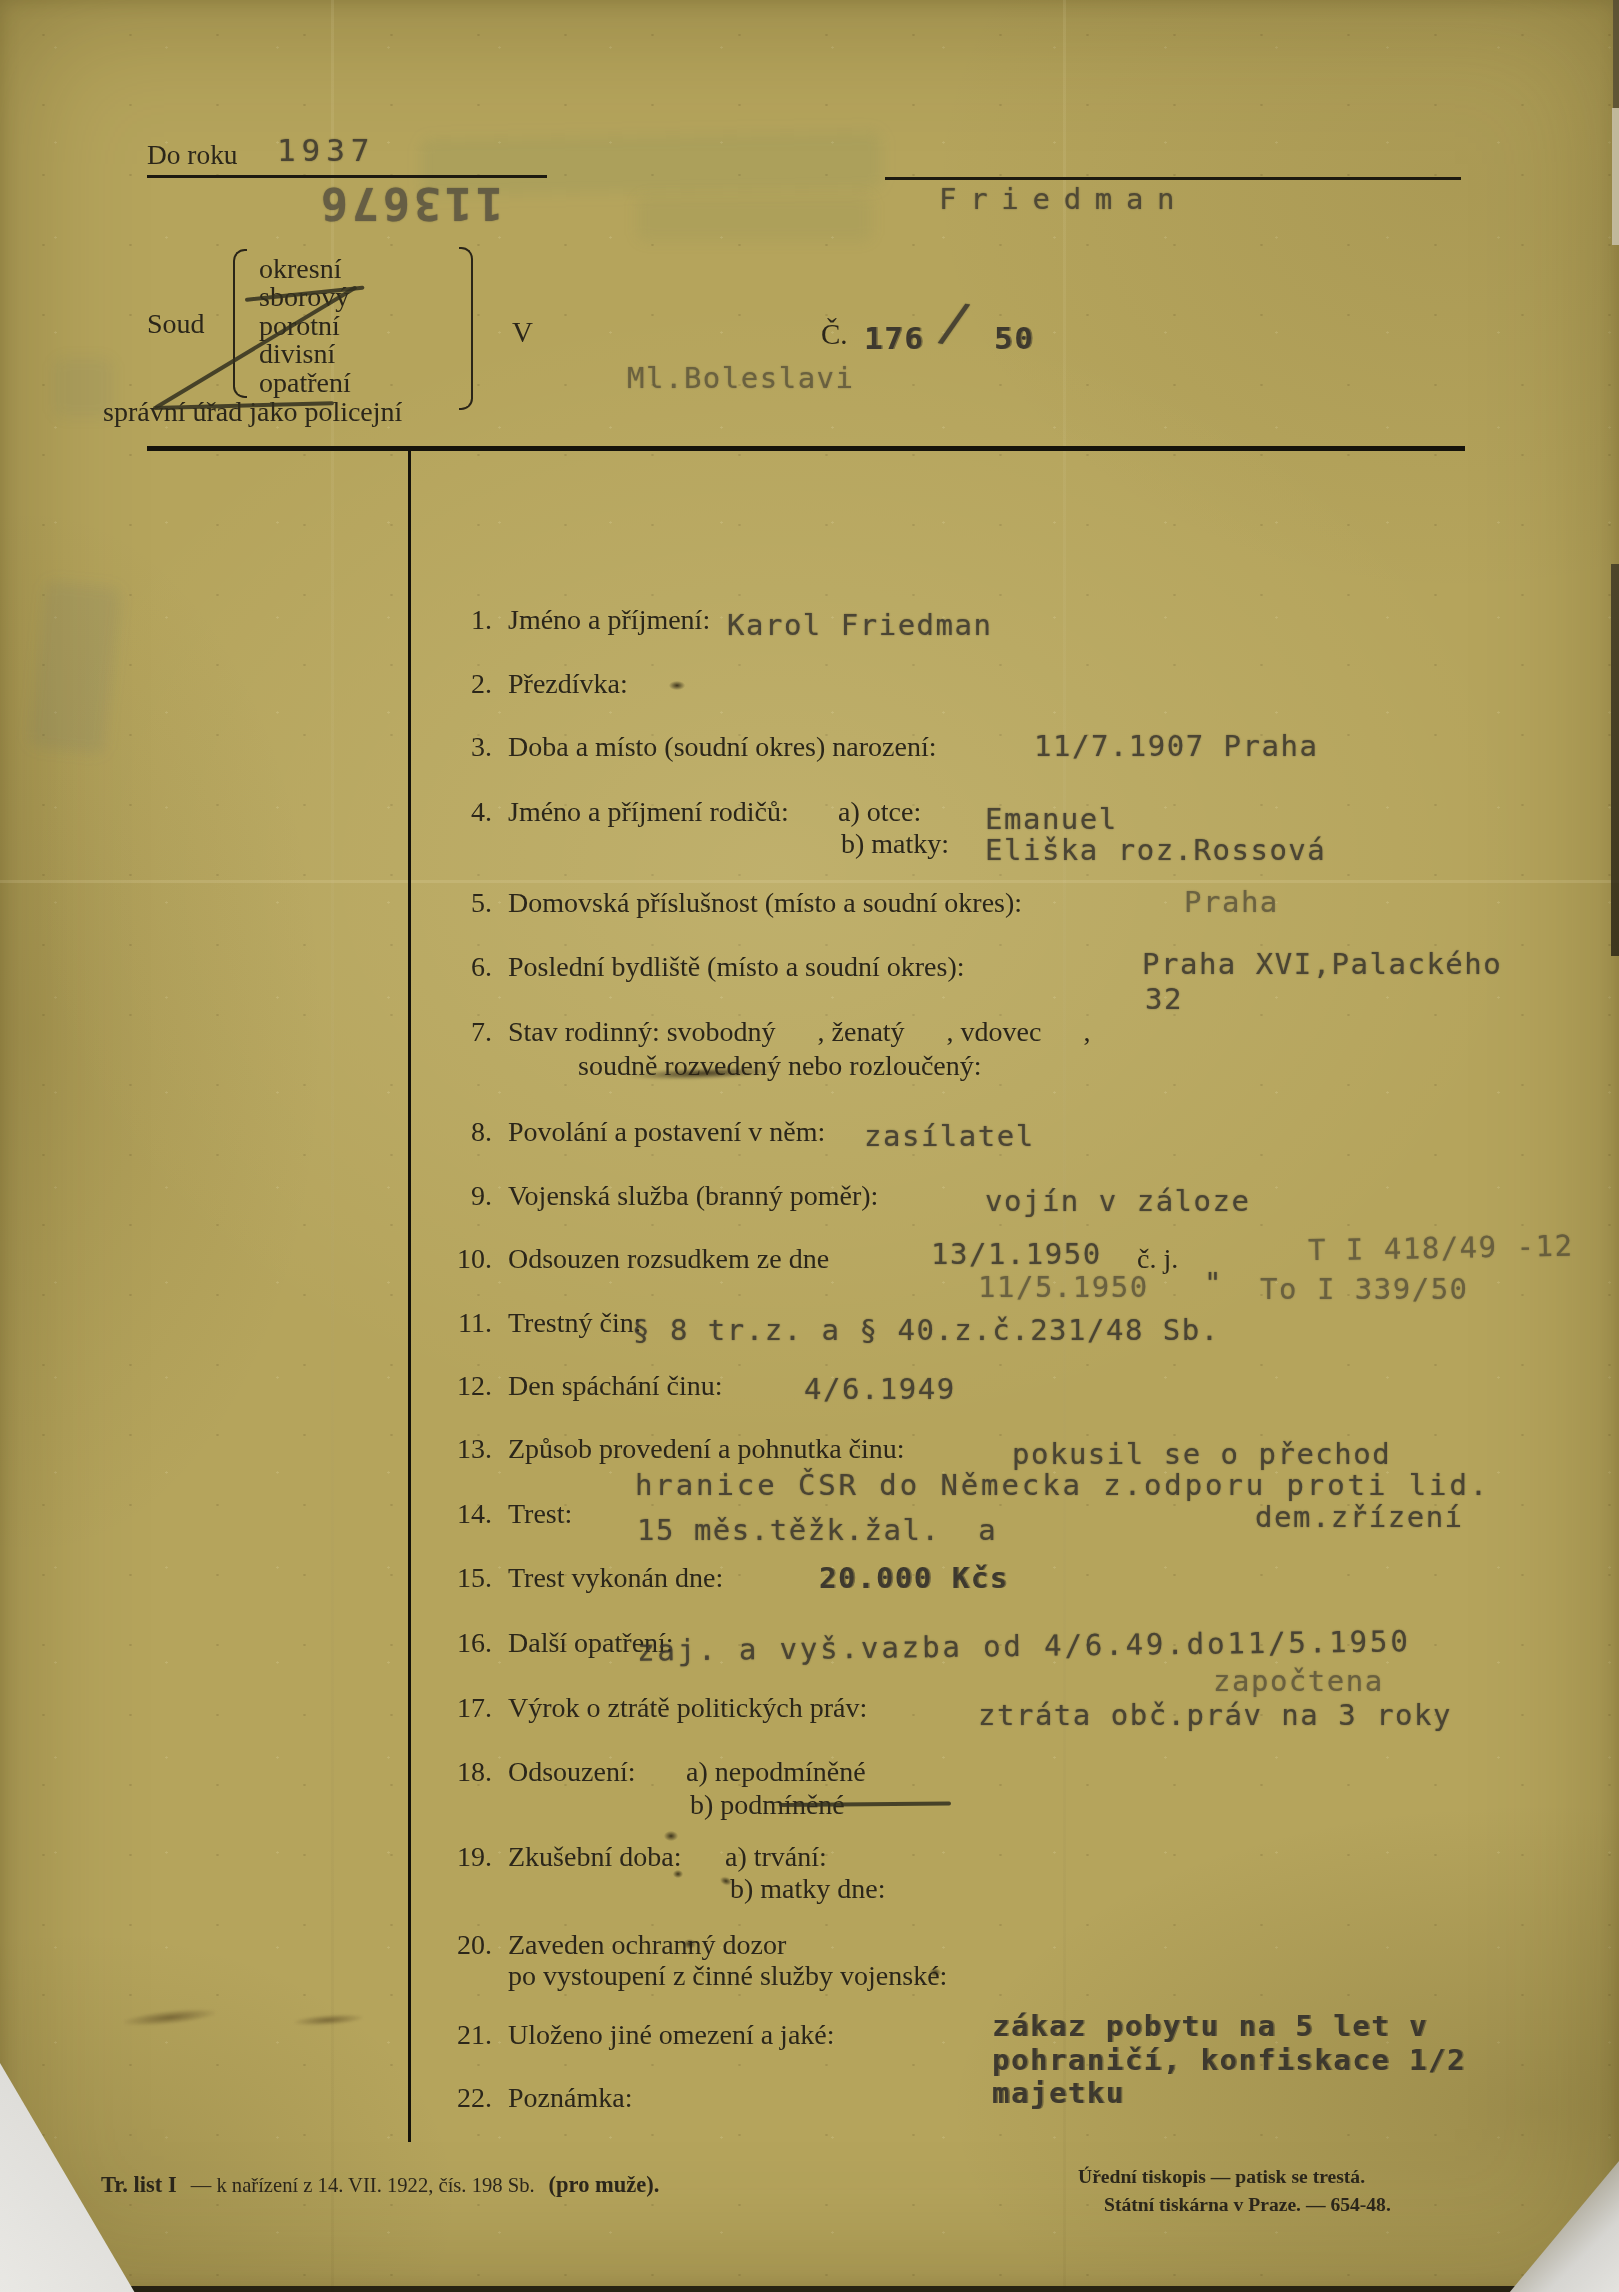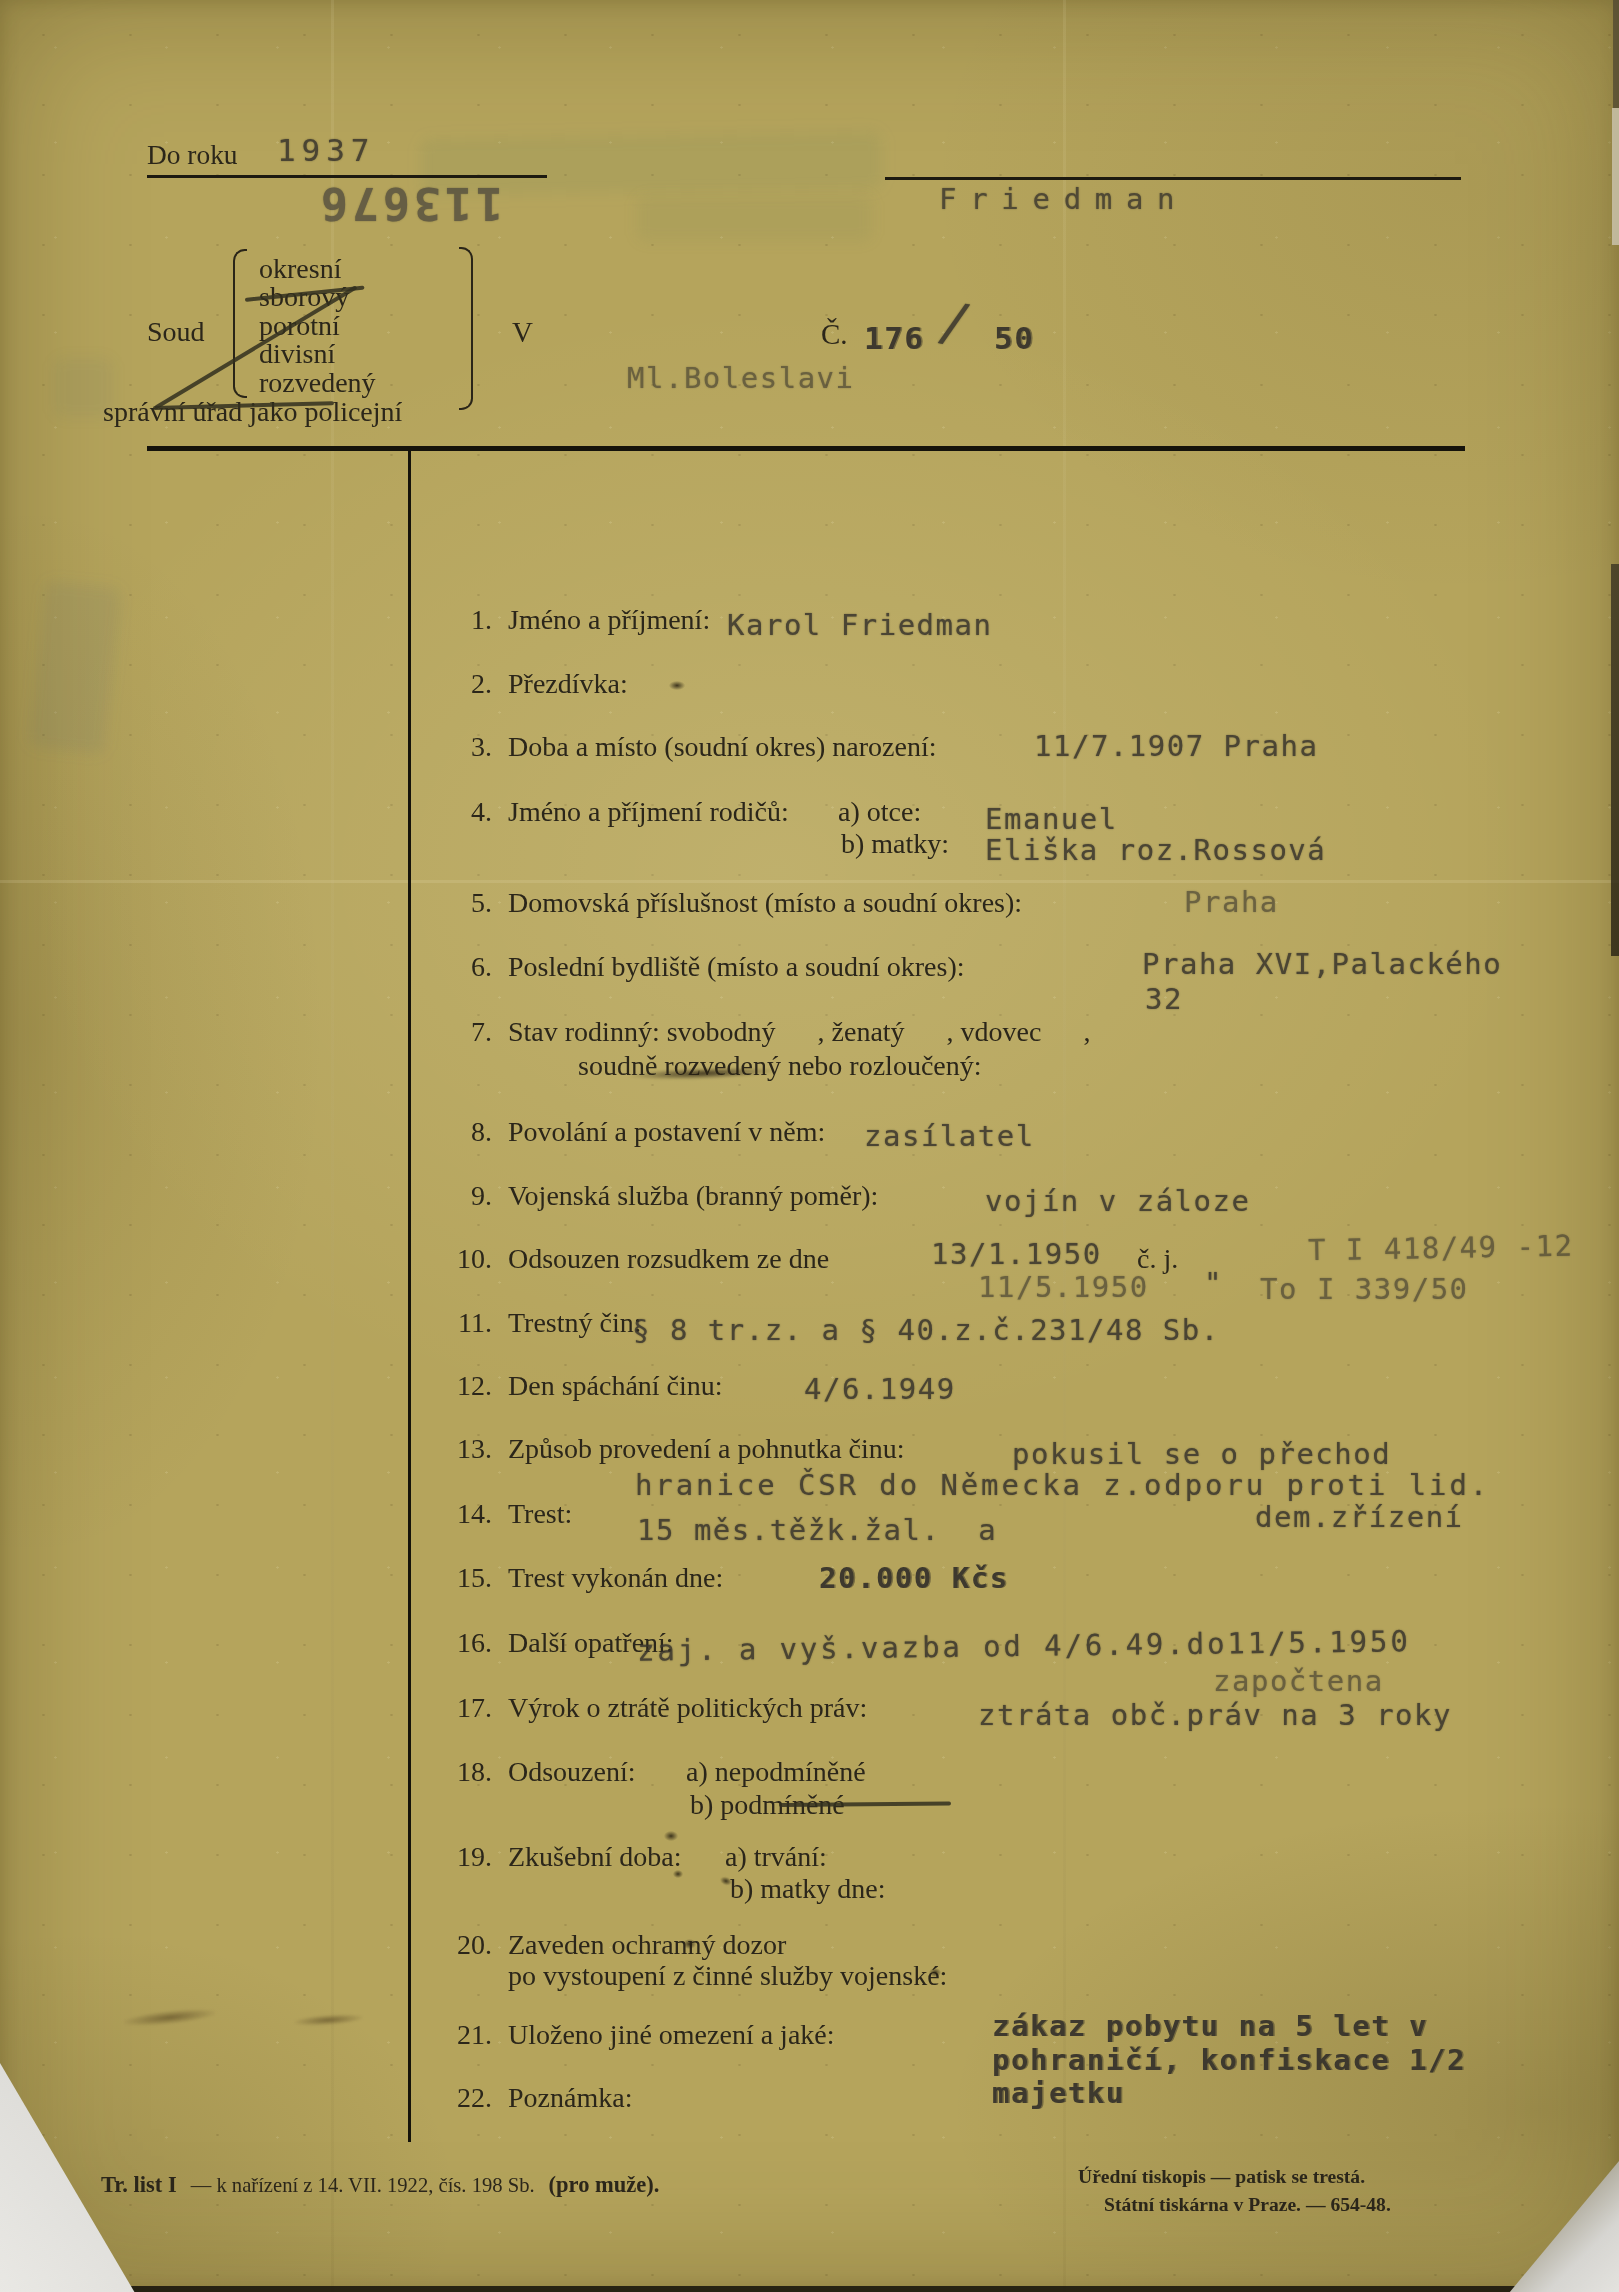--- a/index.html
+++ b/index.html
@@ -36,21 +36,21 @@
   #title{position:absolute;left:407px;top:490px;width:1059px;text-align:center;
     font-family:"Liberation Sans",sans-serif;font-weight:700;font-size:45px;letter-spacing:8.8px;color:#16140c;}
   
   #do-roku-label{left:147px;top:140px;font-size:27.4px;}
   #do-roku-value{left:277px;top:132px;font-size:31px;letter-spacing:5.9px;}
   #rule1{left:147px;top:175px;width:400px;height:2.9px;}
   #stamp-number{left:258px;top:177px;width:245px;font-size:45px;font-weight:700;letter-spacing:3.9px;
     opacity:.7;color:#45413a;filter:blur(0.6px);transform:rotate(180deg);}
   #rule2{left:885px;top:177px;width:576px;height:2.9px;}
   #surname-typed{left:939px;top:182px;letter-spacing:13.7px;opacity:.8;}
-  #court-label{left:147px;top:316px;text-align:center;}
+  #court-label{left:147px;top:308px;text-align:center;}
   #brk-left{left:233px;top:249px;height:145px;}
   #opt-0{left:259px;top:253px;} #opt-1{left:259px;top:281px;} #opt-2{left:259px;top:310px;}
   #opt-3{left:259px;top:338px;} #opt-4{left:259px;top:367px;}
   #admin-opt{left:103px;top:396px;}
   #brk-right{left:459px;top:247px;height:159px;}
   #v-label{left:512px;top:316px;font-size:29px;}
   #case-label{left:821px;top:318px;font-size:29px;}
   #case-number{left:864px;top:320px;font-size:31px;}
   #case-slash{left:939px;top:292px;font-size:53px;transform:rotate(10deg);}
   #case-year{left:994px;top:320px;font-size:31px;}
@@ -125,21 +125,21 @@
   <div class="typed abs" id="stamp-number">113676</div>
   <div class="rule" id="rule2"></div>
   <span class="typed" id="surname-typed">Friedman</span>
 
   <span class="printed" id="court-label">Soud</span>
   <div class="brk brk-l" id="brk-left"></div>
   <span class="printed" id="opt-0">okresní</span>
   <span class="printed" id="opt-1">sborový</span>
   <span class="printed" id="opt-2">porotní</span>
   <span class="printed" id="opt-3">divisní</span>
-  <span class="printed" id="opt-4">rozvedený</span>
+  <span class="printed" id="opt-4">opatření</span>
   <span class="printed" id="admin-opt">správní úřad jako policejní</span>
   <div class="brk brk-r" id="brk-right"></div>
   <div class="strike" id="strike-sborovy"></div>
   <div class="strike" id="strike-diag"></div>
   <div class="strike" id="strike-admin"></div>
   <span class="printed" id="v-label">V</span>
 
   <span class="printed" id="case-label">Č.</span>
   <span class="typed t-dark" id="case-number">176</span>
   <span class="typed" id="case-slash">/</span>

